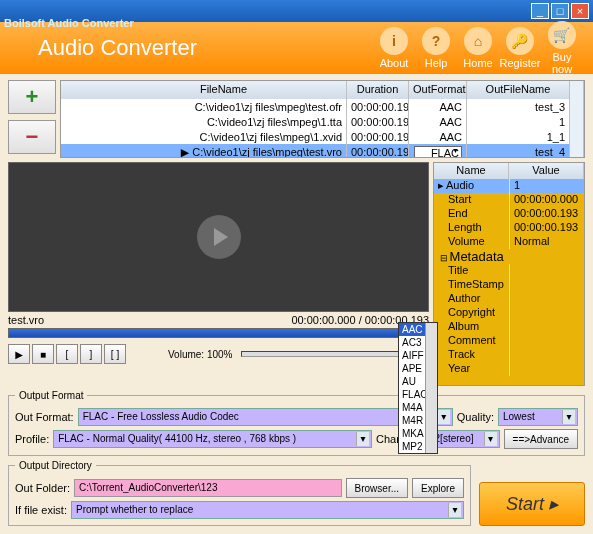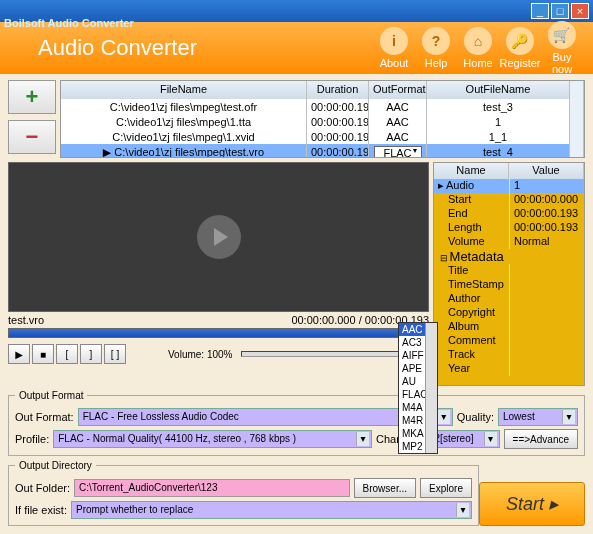--- a/index.html
+++ b/index.html
@@ -20,27 +20,27 @@
 
 .top-row { display: flex; gap: 4px; height: 78px; }
 .addrem { width: 48px; display: flex; flex-direction: column; gap: 6px; }
 .addrem button { height: 34px; border: 1px solid #999; background: linear-gradient(#f8f8f8,#e0e0e0); font-size: 22px; font-weight: bold; cursor: pointer; }
 .add-btn { color: #2a8a2a; }
 .rem-btn { color: #b33; }
 
 .file-table { flex: 1; border: 1px solid #999; background: #fff; overflow: hidden; }
 .ft-head { display: flex; background: linear-gradient(#e8f0f8,#d0dce8); height: 18px; }
 .ft-head div, .ft-row div { border-right: 1px solid #c0c0c0; padding: 2px 4px; overflow: hidden; white-space: nowrap; }
-.col-fn { width: 246px; text-align: center; }
+.col-fn { width: 246px; text-align: center; margin-left: 40px; }
 .col-dur { width: 62px; text-align: center; }
 .col-of { width: 58px; text-align: center; }
 .col-ofn { flex: 1; text-align: center; }
 .col-sc { width: 14px; background: #e8f0f8; }
 .ft-row { display: flex; height: 15px; font-size: 10px; }
-.ft-row div { text-align: center; }
+.ft-row div { text-align: right; }
 .ft-row .col-dur { text-align: right; }
 .ft-row.sel { background: #7fb3ff; }
 .ft-row.sel .of-dd { background: #fff; border: 1px solid #666; display: inline-block; width: 48px; padding: 0 2px; position: relative; }
 .ft-row.sel .of-dd::after { content: "▼"; position: absolute; right: 2px; font-size: 7px; }
 
 .mid-row { display: flex; gap: 4px; margin-top: 4px; height: 224px; }
 .preview-col { flex: 1; }
 .preview { background: #3a3a3a; height: 150px; display: flex; align-items: center; justify-content: center; border: 1px solid #666; }
 .play-circle { width: 44px; height: 44px; border-radius: 50%; background: #666; display: flex; align-items: center; justify-content: center; }
 .play-tri { width: 0; height: 0; border-left: 14px solid #999; border-top: 9px solid transparent; border-bottom: 9px solid transparent; margin-left: 4px; }
@@ -73,21 +73,21 @@
 .form-row { display: flex; align-items: center; gap: 4px; margin-top: 3px; font-size: 10px; }
 .form-row label { white-space: nowrap; }
 .sel-box { border: 1px solid #7a9; background: #c4b5fd; padding: 1px 14px 1px 4px; position: relative; font-size: 10px; height: 18px; line-height: 14px; }
 .sel-box::after { content: "▾"; position: absolute; right: 2px; top: 1px; background: #e0e8f0; width: 12px; text-align: center; border-left: 1px solid #aaa; }
 .txt-box { border: 1px solid #999; background: #f9a8d4; padding: 2px 4px; font-size: 10px; height: 18px; }
 .small-btn { border: 1px solid #888; background: linear-gradient(#fff,#ddd); padding: 2px 8px; cursor: pointer; font-size: 10px; height: 20px; }
 
 .start-btn { background: linear-gradient(#ffc94d,#ff9a00); border: 1px solid #cc7a00; color: #333; font-size: 18px; padding: 10px 26px; cursor: pointer; border-radius: 3px; font-style: italic; }
 .start-btn::after { content: " ▸"; }
 
-.bottom-area { display: flex; align-items: flex-end; justify-content: space-between; }
+.bottom-area { display: flex; gap: 8px; align-items: flex-end; justify-content: space-between; }
 .bottom-left { flex: 1; }
 </style>
 </head>
 <body>
 
 <div class="titlebar">
   <span class="titlebar-text">Boilsoft Audio Converter</span>
   <div class="titlebar-btn min-btn">_</div>
   <div class="titlebar-btn max-btn">□</div>
   <div class="titlebar-btn close-btn">×</div>

